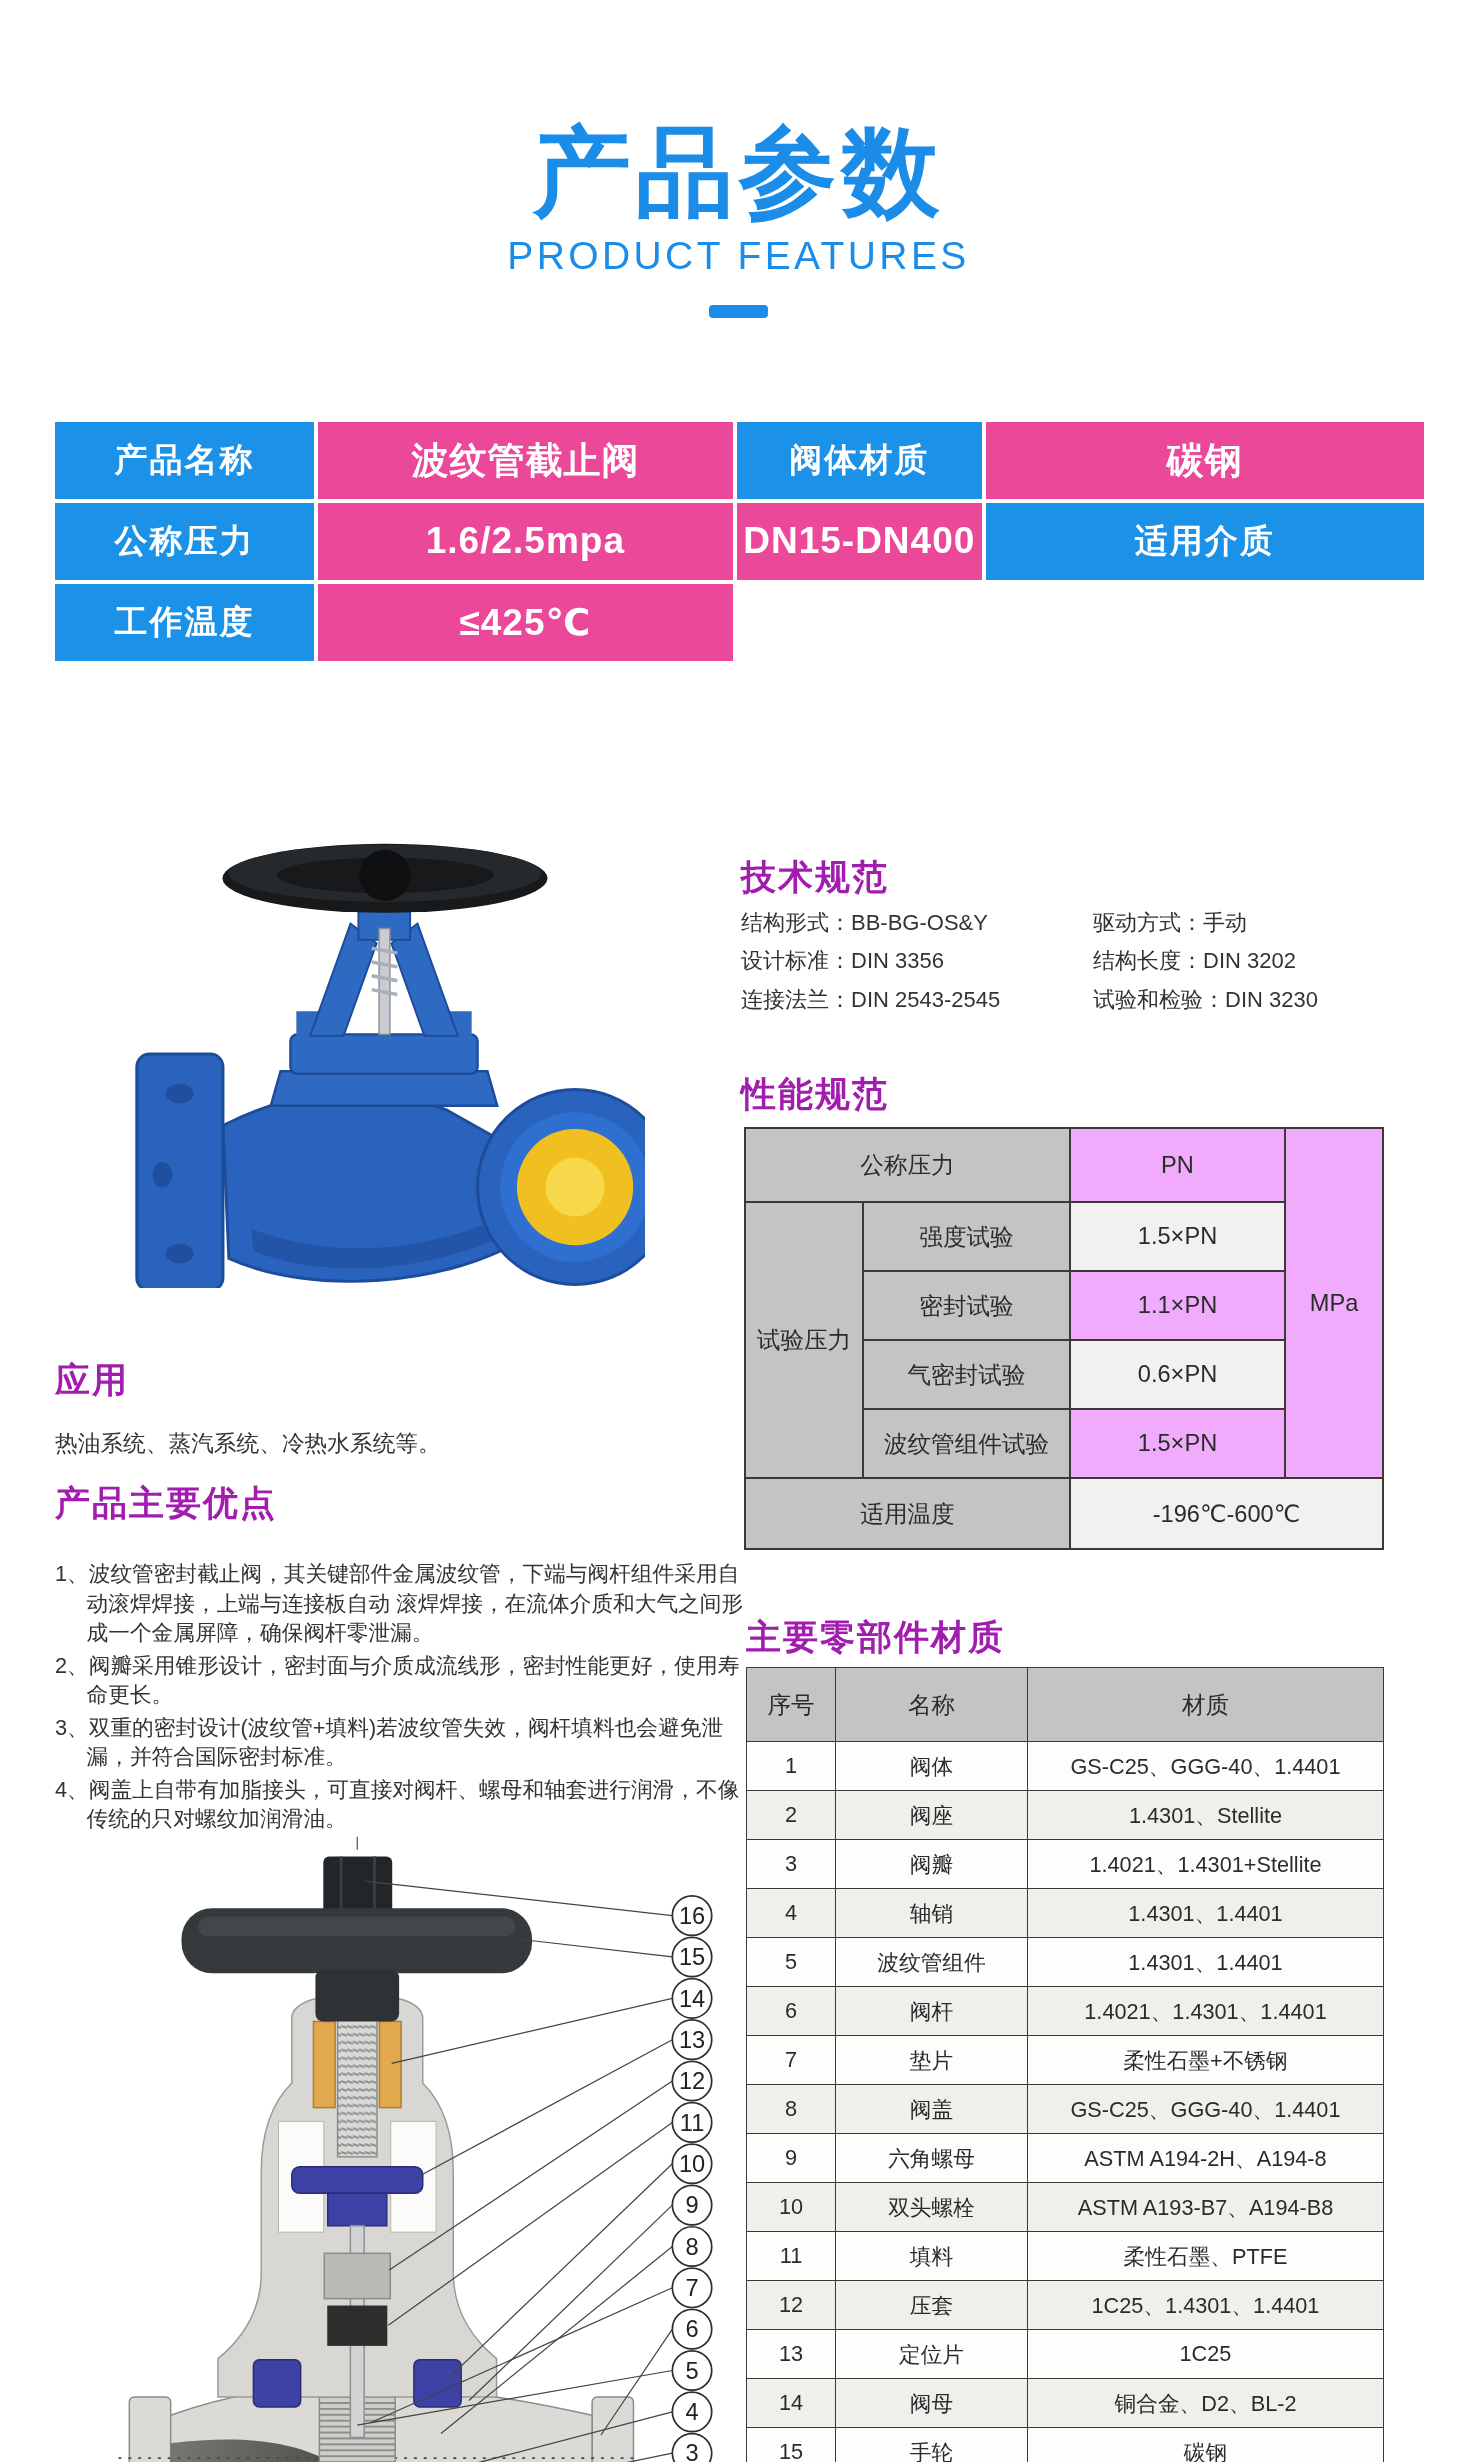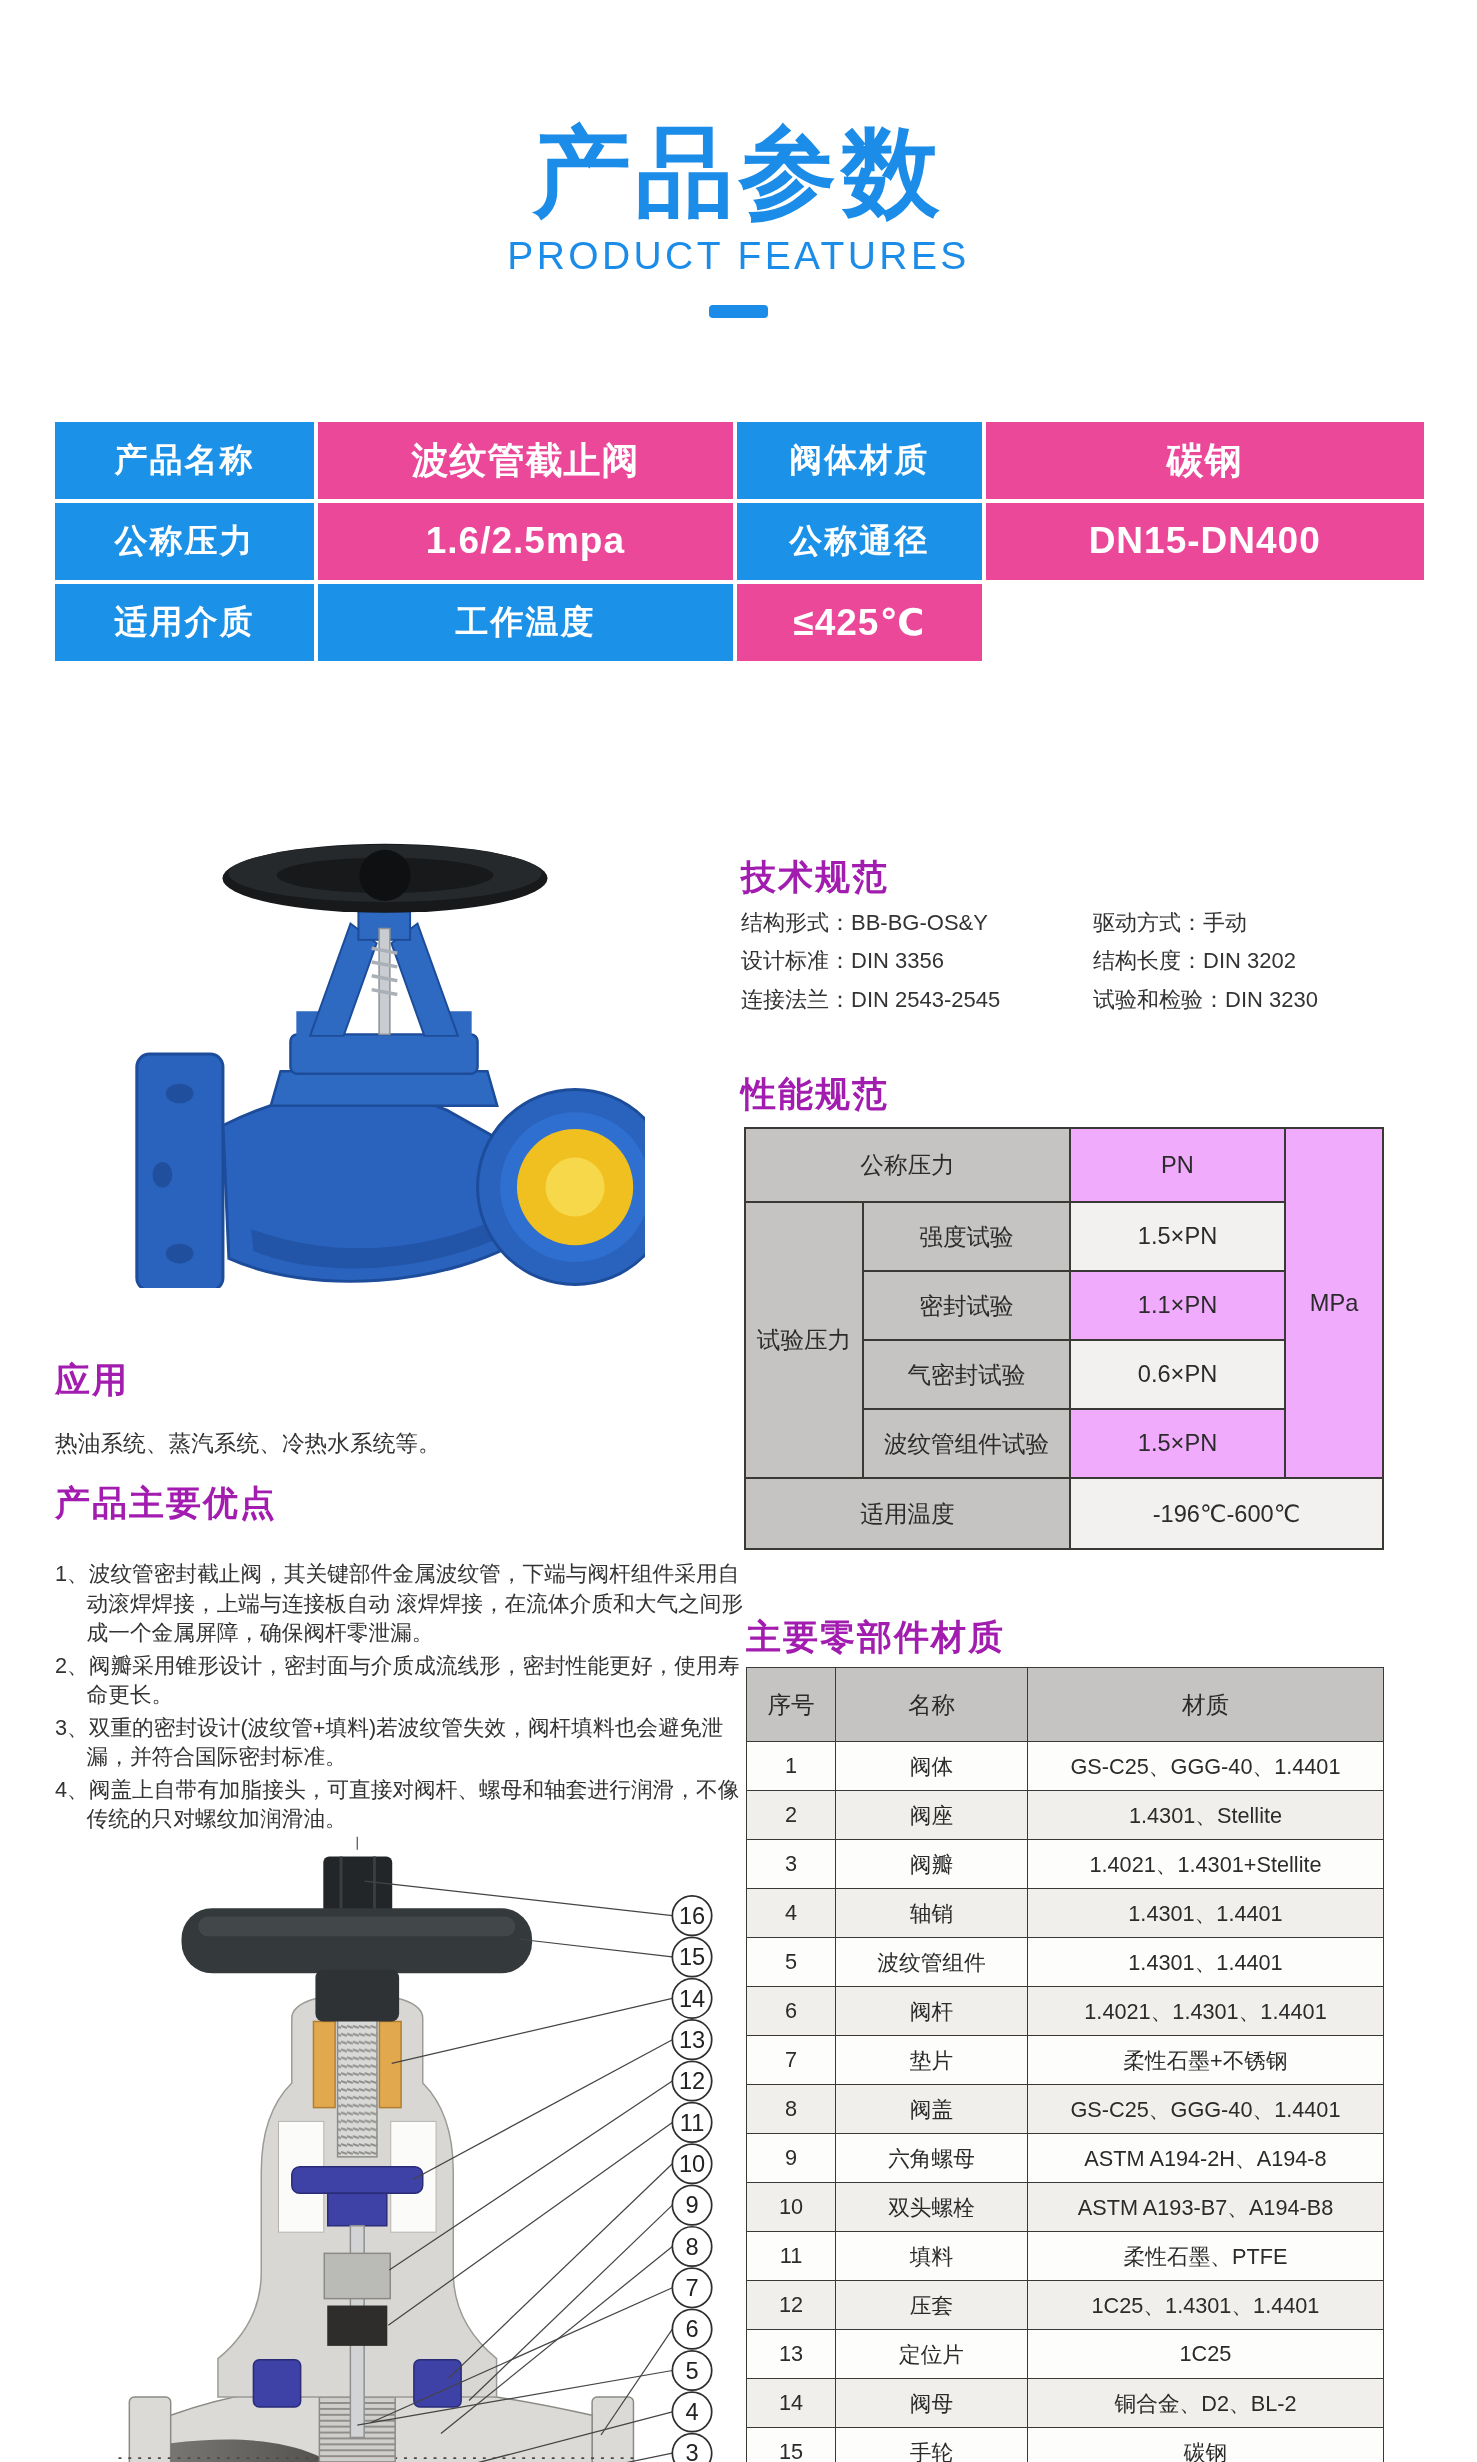--- a/index.html
+++ b/index.html
@@ -58,21 +58,20 @@
     <div class="title-dash"></div>
   </div>
 
   <div id="spec-grid">
       <div class="cell lab">产品名称</div>
       <div class="cell val">波纹管截止阀</div>
       <div class="cell lab">阀体材质</div>
       <div class="cell val">碳钢</div>
       <div class="cell lab">公称压力</div>
       <div class="cell val">1.6/2.5mpa</div>
-      <div class="cell lab">公称通径</div>
       <div class="cell val">DN15-DN400</div>
       <div class="cell lab">适用介质</div>
       <div class="cell lab">工作温度</div>
       <div class="cell val">≤425℃</div>
     </div>
 
   <svg id="valve-photo" width="522" height="522" viewBox="0 0 1060 1060">
 
     <rect x="28" y="585" width="175" height="480" rx="26" fill="#2a63bd" stroke="#1c4c9a" stroke-width="6"></rect>
     <ellipse cx="115" cy="665" rx="28" ry="20" fill="#204f9e"></ellipse>

